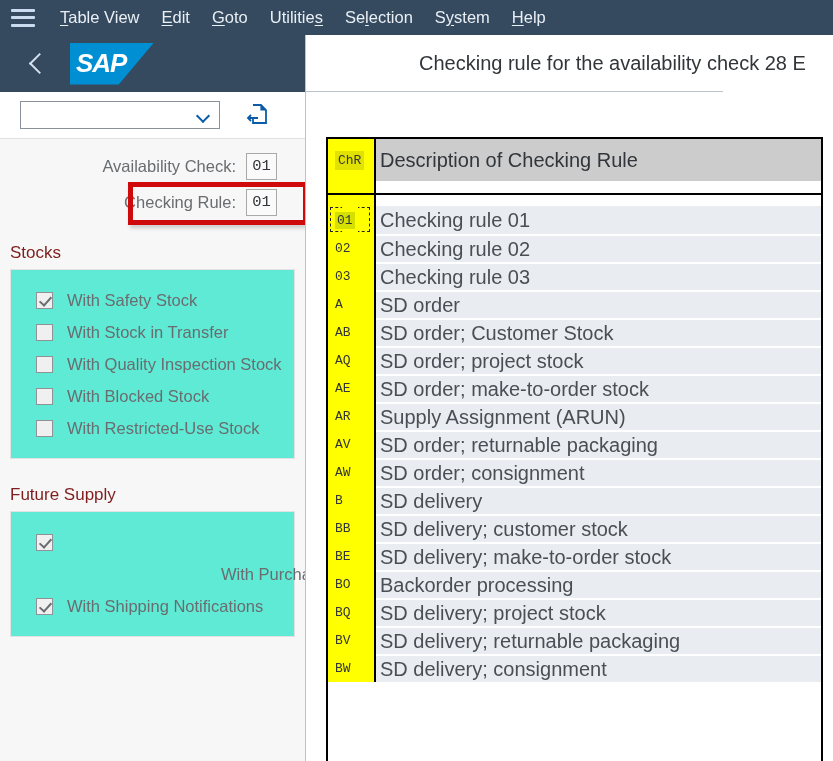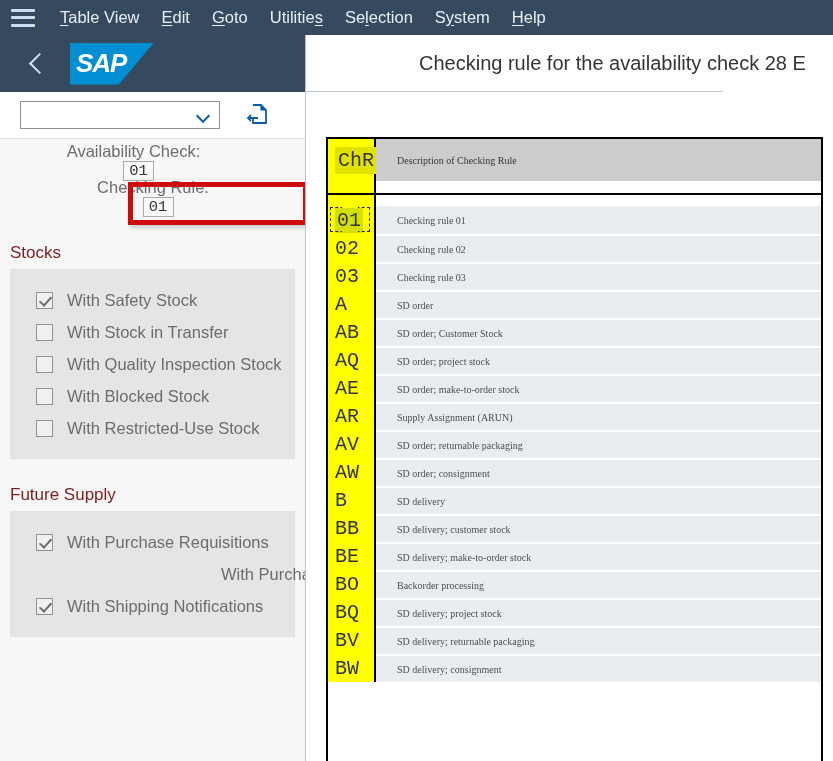--- a/index.html
+++ b/index.html
@@ -84,21 +84,21 @@
     margin-left:24px;width:26px;height:26px;position:relative;cursor:pointer;
   }
 
   #left-body{
     position:absolute;left:0;top:103px;width:305px;height:623px;
     background:#f7f7f7;border-top:1px solid #e0e0e0;
     overflow:hidden;
   }
   .field-row{
     display:flex;align-items:center;justify-content:flex-end;
-    height:30px;padding-right:28px;box-sizing:border-box;flex-direction:column;
+    height:30px;padding-right:28px;box-sizing:border-box;
   }
   .field-label{
     font-size:16.5px;color:#6a6d70;margin-right:10px;white-space:nowrap;
   }
   .field-box{
     width:31px;height:27px;border:1px solid #a9a9a9;background:#fafafa;
     font-family:"Liberation Mono",monospace;font-size:15.5px;color:#32363a;
     display:flex;align-items:center;justify-content:center;box-sizing:border-box;
   }
   #availability-row{margin-top:12px;}
@@ -108,21 +108,21 @@
   #red-highlight{
     position:absolute;left:128px;top:-5px;width:180px;height:43px;
     border:5px solid #cf0a0a;box-sizing:border-box;pointer-events:none;
     box-shadow:2px 3px 4px rgba(0,0,0,0.18);
   }
 
   .section-title{
     font-size:17px;color:#7f1d1d;margin:26px 0 6px 10px;
   }
   .panel{
-    margin:0 10px 0 10px;border:1px solid #e2e2e2;background:#e5e5e5;
+    margin:0 10px 0 10px;border:1px solid #e2e2e2;background:#5eead4;
     box-sizing:border-box;padding:14px 0 14px 0;
   }
   .cb-row{
     display:flex;align-items:center;height:32px;padding-left:25px;cursor:pointer;
   }
   .cb{
     width:17px;height:17px;border:1px solid #8f9398;background:#f0f0f0;
     margin-right:14px;position:relative;box-sizing:border-box;flex:none;
   }
   .cb.checked::after{
@@ -156,25 +156,25 @@
   #table-wrap{
     position:absolute;left:20px;top:102px;width:497px;
     border:2px solid #000000;box-sizing:border-box;background:#ffffff;
     overflow:hidden;height:659px;
   }
   .trow{display:flex;height:28px;align-items:stretch;}
   .c-key{
     width:48px;flex:none;background:#ffff00;
     border-right:2px solid #000000;box-sizing:border-box;
     display:flex;align-items:center;padding-left:7px;
-    font-family:"Liberation Mono",monospace;font-size:20px;color:#32363a;
+    font-family:"Liberation Mono",monospace;font-size:13px;color:#32363a;
   }
   .c-desc{
-    flex:1;display:flex;align-items:center;padding-left:21px;
-    font-family:Liberation Serif, serif;font-size:10px;color:#4a4f55;
+    flex:1;display:flex;align-items:center;padding-left:4px;
+    font-family:Liberation Sans, sans-serif;font-size:20px;color:#4a4f55;
     background:#e9edf2;
   }
   
   #hdr-row{height:42px;}
   #hdr-row .c-key{
     background:#ffff00;align-items:center;
   }
   #hdr-row .c-key span{
     background:#e2e200;padding:2px 3px;display:inline-block;
   }
@@ -278,21 +278,20 @@
           </div>
           <div class="cb-row">
             <div class="cb"></div>
             <div class="cb-label">With Restricted-Use Stock</div>
           </div>
         </div>
         <div class="section-title">Future Supply</div>
         <div class="panel">
           <div class="cb-row">
             <div class="cb checked"></div>
-            <div class="cb-label">With Purchase Requisitions</div>
           </div>
           <div class="cb-row indented">
             <div class="cb-label">With Purcha</div>
           </div>
           <div class="cb-row">
             <div class="cb checked"></div>
             <div class="cb-label">With Shipping Notifications</div>
           </div>
         </div>
       </div>

